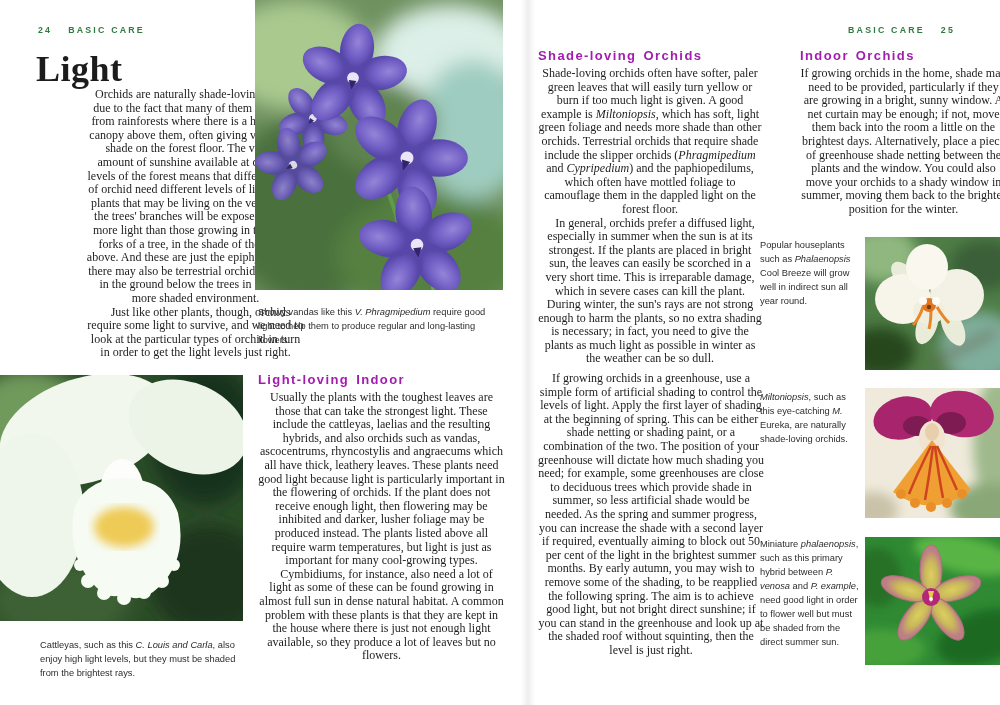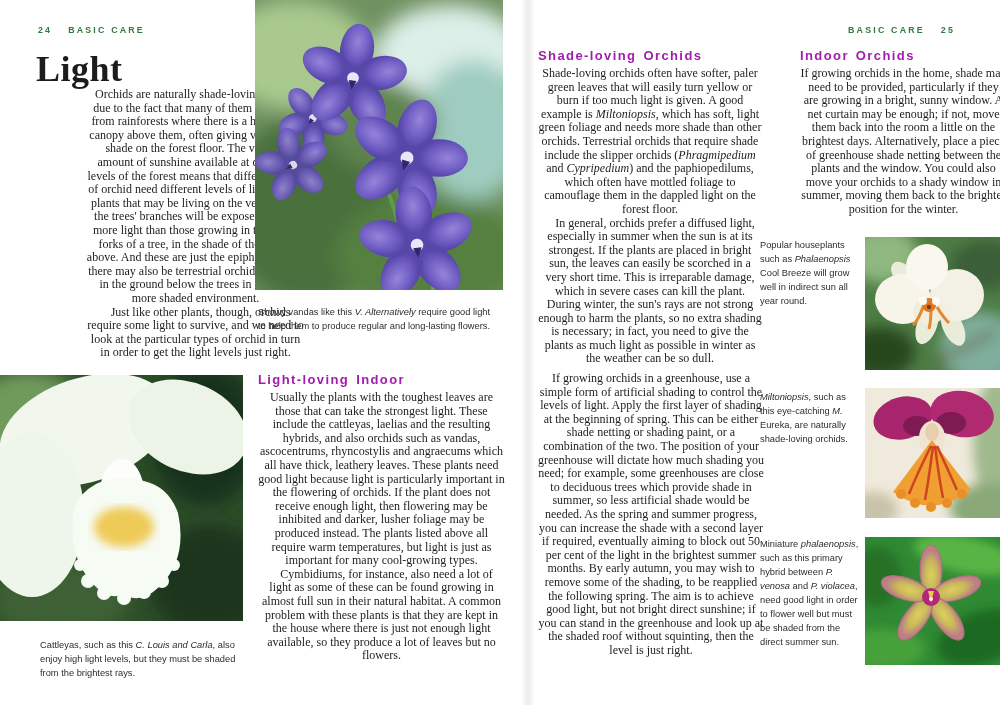--- a/index.html
+++ b/index.html
@@ -79,26 +79,26 @@
     <path d="M150 290 C152 250 142 205 122 168" stroke="#5d9d4a" stroke-width="4" fill="none"></path>
     <path d="M178 290 C175 268 168 258 162 248" stroke="#6aa851" stroke-width="3" fill="none"></path>
     <use href="#vf" transform="translate(58,118) scale(0.85) rotate(35)" opacity="0.95"></use>
     <use href="#vf" transform="translate(38,165) scale(0.9) rotate(60)" opacity="0.9"></use>
     <use href="#vf" transform="translate(98,78) scale(1.3) rotate(8)"></use>
     <use href="#vf" transform="translate(152,158) scale(1.45) rotate(18)"></use>
     <use href="#vf" transform="translate(162,245) scale(1.4) rotate(-6)"></use>
   </svg>
 </div>
 
-<div class="abs caption" style="left:258px;top:305px;width:238px;">Showy vandas like this <i>V. Alternatively</i> require good light to help them to produce regular and long-lasting flowers.</div>
+<div class="abs caption" style="left:258px;top:305px;width:238px;">Showy vandas like this <i>V. Phragmipedium</i> require good light to help them to produce regular and long-lasting flowers.</div>
 
 <div class="abs body-col" style="left:258px;top:372px;width:247px;">
   <h3 class="sec-head">Light-loving Indoor</h3>
   <p>Usually the plants with the toughest leaves are those that can take the strongest light. These include the cattleyas, laelias and the resulting hybrids, and also orchids such as vandas, ascocentrums, rhyncostylis and angraecums which all have thick, leathery leaves. These plants need good light because light is particularly important in the flowering of orchids. If the plant does not receive enough light, then flowering may be inhibited and darker, lusher foliage may be produced instead. The plants listed above all require warm temperatures, but light is just as important for many cool-growing types.</p>
-  <p class="indent">Cymbidiums, for instance, also need a lot of light as some of these can be found growing in almost full sun in their natural habitat. A common problem with these plants is that they are kept in the house where there is just not enough light available, so they produce a lot of leaves but no flowers.</p>
+  <p class="indent">Cymbidiums, for instance, also need a lot of light as some of these can be found growing in almost full sun in dense natural habitat. A common problem with these plants is that they are kept in the house where there is just not enough light available, so they produce a lot of leaves but no flowers.</p>
 </div>
 
 <div class="abs photo" style="left:0;top:375px;width:243px;height:246px;" title="White Cattleya Louis and Carla flower">
   <svg viewBox="0 0 243 246" width="243" height="246">
     <defs>
       <filter id="cb">
           <feGaussianBlur stdDeviation="9"></feGaussianBlur>
         </filter>
       <filter id="cb2">
           <feGaussianBlur stdDeviation="5"></feGaussianBlur>
@@ -148,21 +148,21 @@
 
 <div class="abs body-col" style="left:760px;top:48px;width:207px;margin-left:40px;">
   <h3 class="sec-head">Indoor Orchids</h3>
   <p>If growing orchids in the home, shade may need to be provided, particularly if they are growing in a bright, sunny window. A net curtain may be enough; if not, move them back into the room a little on the brightest days. Alternatively, place a piece of greenhouse shade netting between the plants and the window. You could also move your orchids to a shady window in summer, moving them back to the brighter position for the winter.</p>
 </div>
 
 <div class="abs caption" style="left:760px;top:238px;width:102px;">Popular houseplants such as <i>Phalaenopsis</i> Cool Breeze will grow well in indirect sun all year round.</div>
 
 <div class="abs caption" style="left:760px;top:390px;width:100px;"><i>Miltoniopsis</i>, such as this eye-catching <i>M.</i> Eureka, are naturally shade-loving orchids.</div>
 
-<div class="abs caption" style="left:760px;top:537px;width:100px;">Miniature <i>phalaenopsis</i>, such as this primary hybrid between <i>P. venosa</i> and <i>P. violacea</i>, need good light in order to flower well but must be shaded from the direct summer sun.</div>
+<div class="abs caption" style="left:760px;top:537px;width:100px;">Miniature <i>phalaenopsis</i>, such as this primary hybrid between <i>P. venosa</i> and <i>P. example</i>, need good light in order to flower well but must be shaded from the direct summer sun.</div>
 
 <div class="abs photo" style="left:865px;top:237px;width:135px;height:133px;" title="White Phalaenopsis Cool Breeze flower">
   <svg viewBox="0 0 135 133" width="135" height="133">
     <defs>
         <filter id="pb">
           <feGaussianBlur stdDeviation="7"></feGaussianBlur>
         </filter>
       </defs>
     <rect width="135" height="133" fill="#4e7d46"></rect>
     <g filter="url(#pb)">

